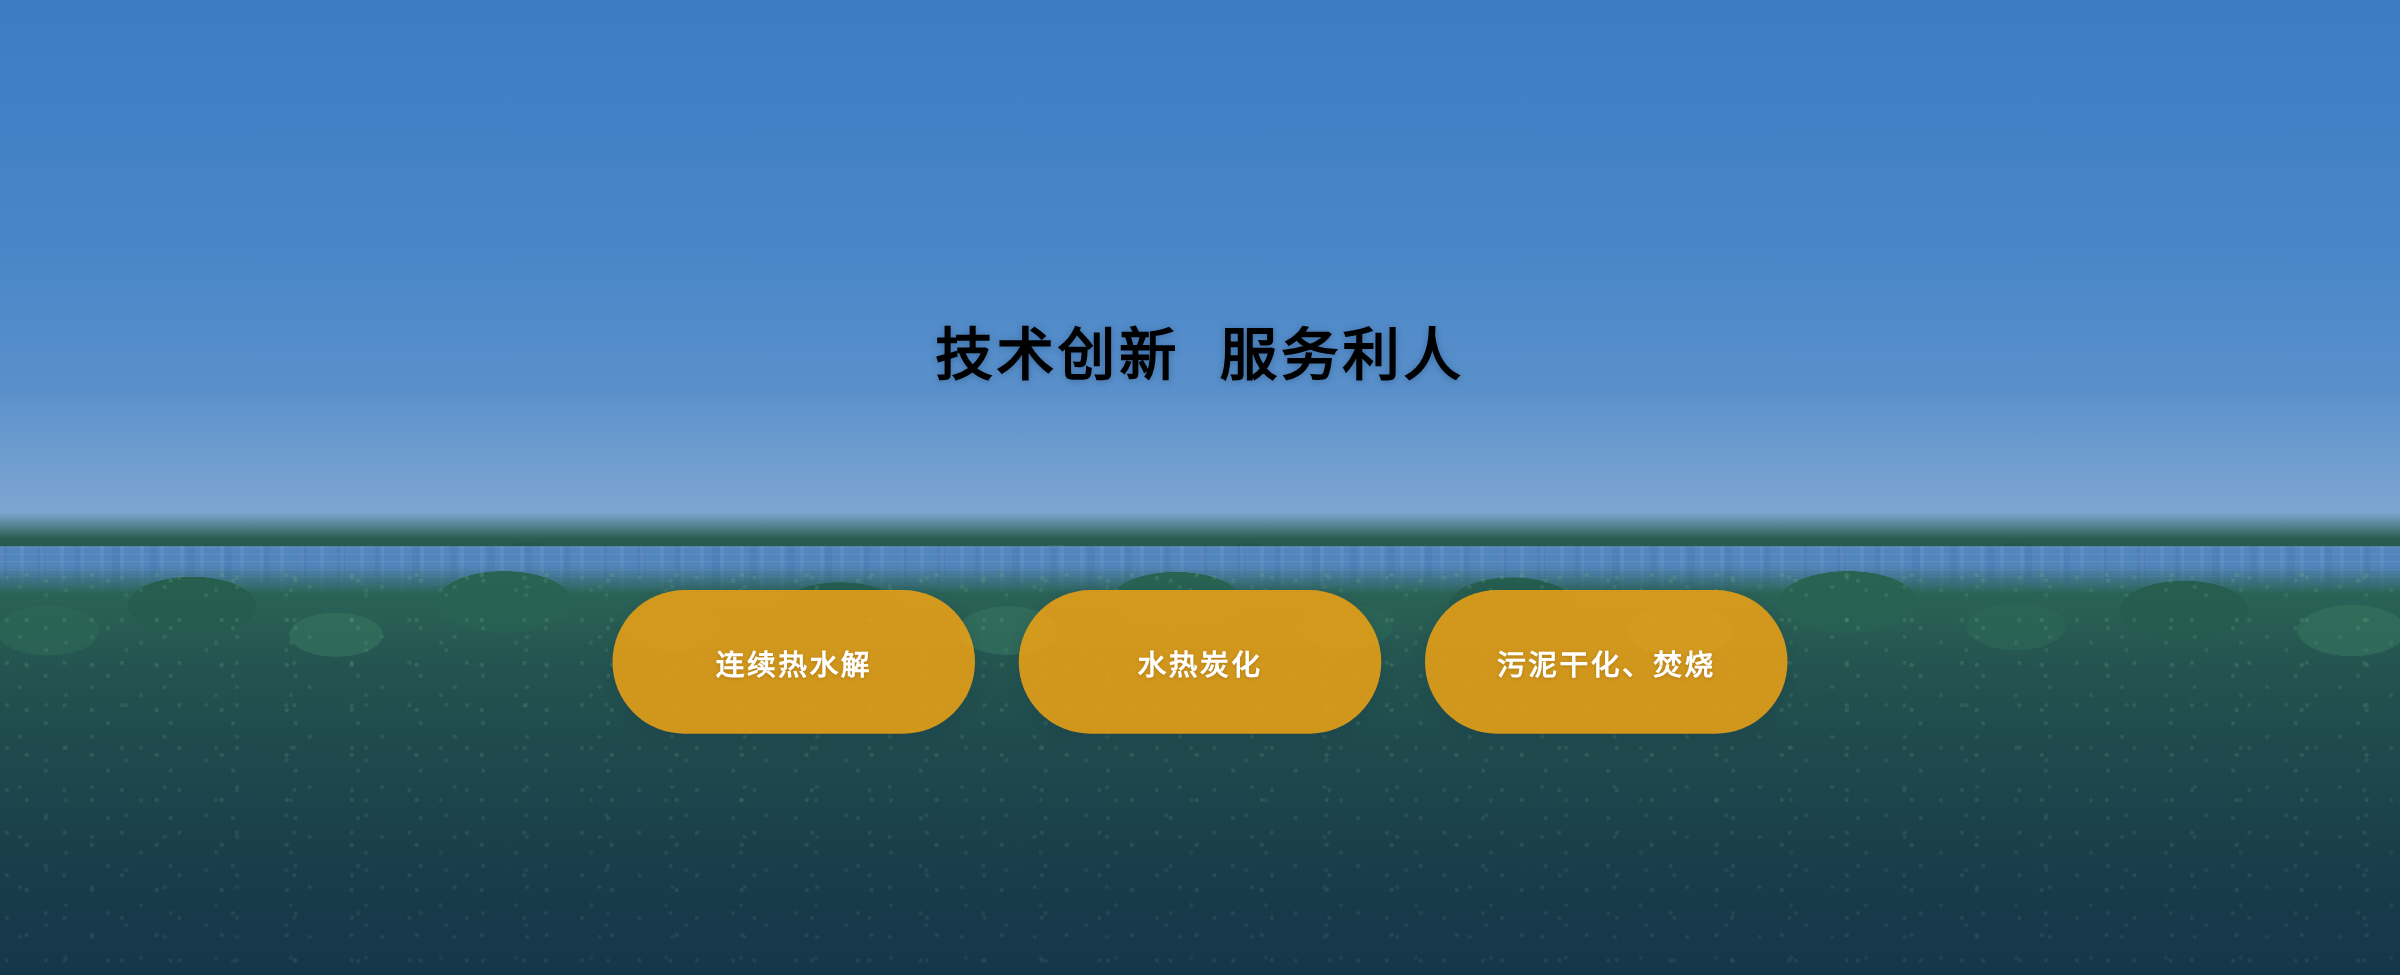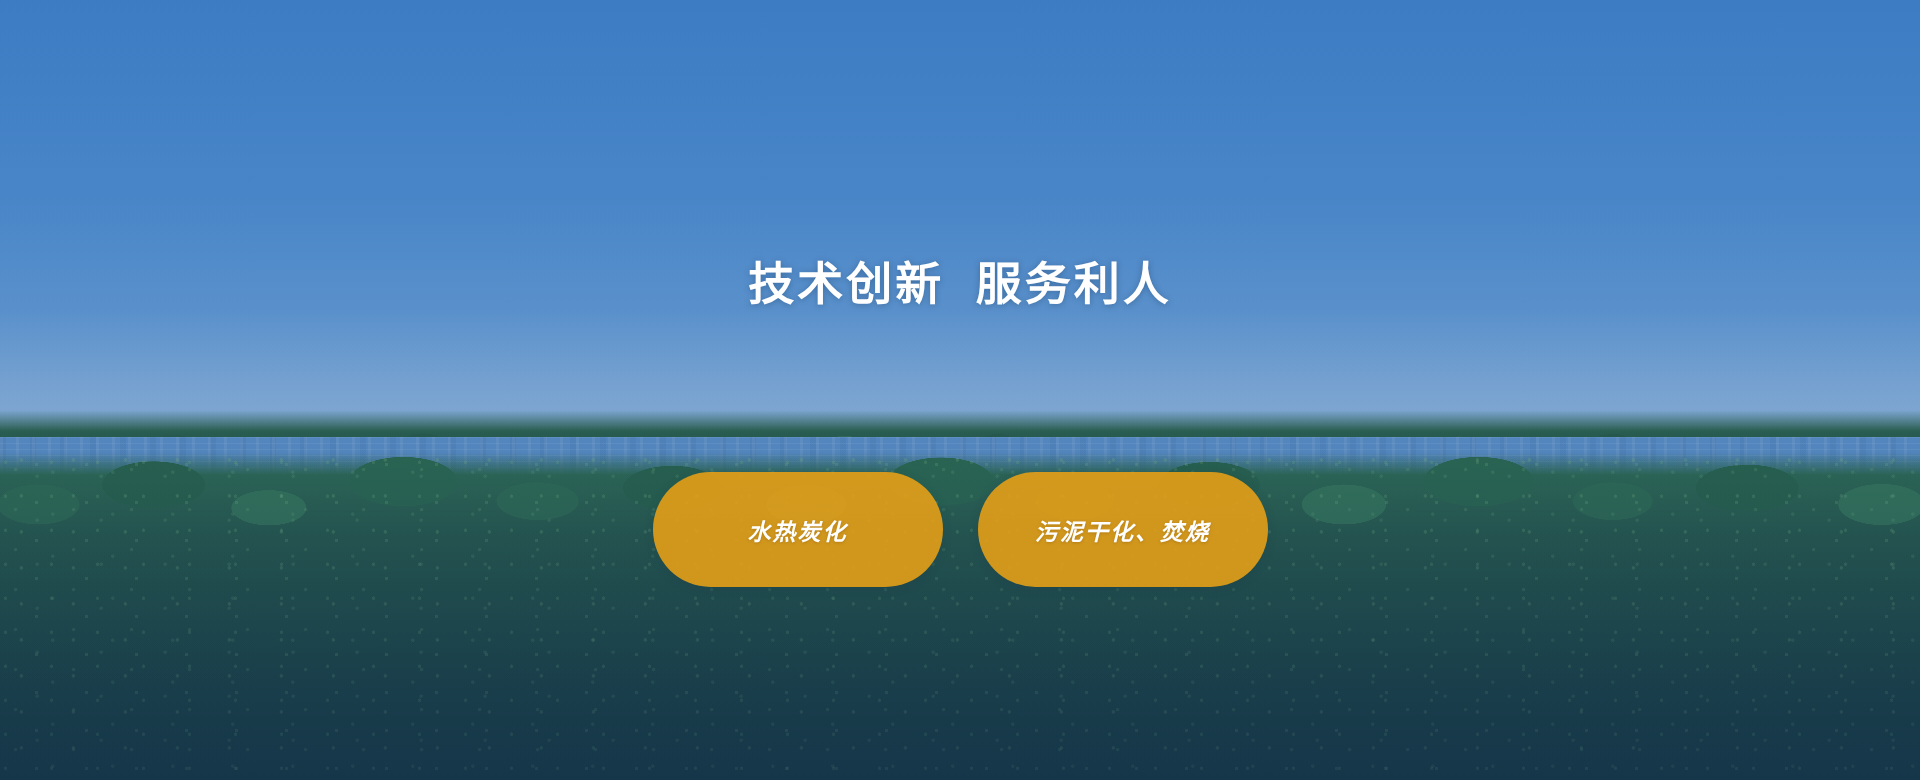--- a/index.html
+++ b/index.html
@@ -186,21 +186,21 @@
     flex-direction: column;
     align-items: center;
   }
 
   .headline {
     margin: 0;
     position: absolute;
     top: 258px;
     left: 0; right: 0;
     text-align: center;
-    color: #ffffff;
+    color: #000000;
     font-size: 46px;
     font-weight: bold;
     letter-spacing: 3px;
     line-height: 1.15;
     text-shadow: 0 1px 6px rgba(18,48,86,.35);
     white-space: pre;
   }
 
   .subhead {
     margin: 0;
@@ -238,22 +238,22 @@
     font-weight: bold;
     letter-spacing: 2px;
     cursor: pointer;
     background: rgba(233,160,22,.88);
     box-shadow: 0 2px 10px rgba(20,50,80,.18);
     padding: 0 34px;
     box-sizing: border-box;
     text-shadow: 0 1px 3px rgba(120,75,8,.35);
   }
   .pill.w1 { width: 290px; }
-  .pill.w2 { width: 290px; font-style: italic; }
-  .pill.w3 { width: 290px; font-style: italic; }
+  .pill.w2 { width: 290px; }
+  .pill.w3 { width: 290px; }
 </style>
 </head>
 <body>
 
 <div class="hero">
 
   <div class="photo">
 
     <div class="sky"></div>
     <div class="haze"></div>
@@ -343,18 +343,19 @@
 
     <div class="grade"></div>
   </div>
 
   <div class="content">
 
     <h1 class="headline">技术创新  服务利人</h1>
 
 
     <div class="btn-row">
+      <button class="pill w1">连续热水解</button>
       <button class="pill w2">水热炭化</button>
       <button class="pill w3">污泥干化、焚烧</button>
     </div>
 
   </div>
 </div>
 
 </body></html>

